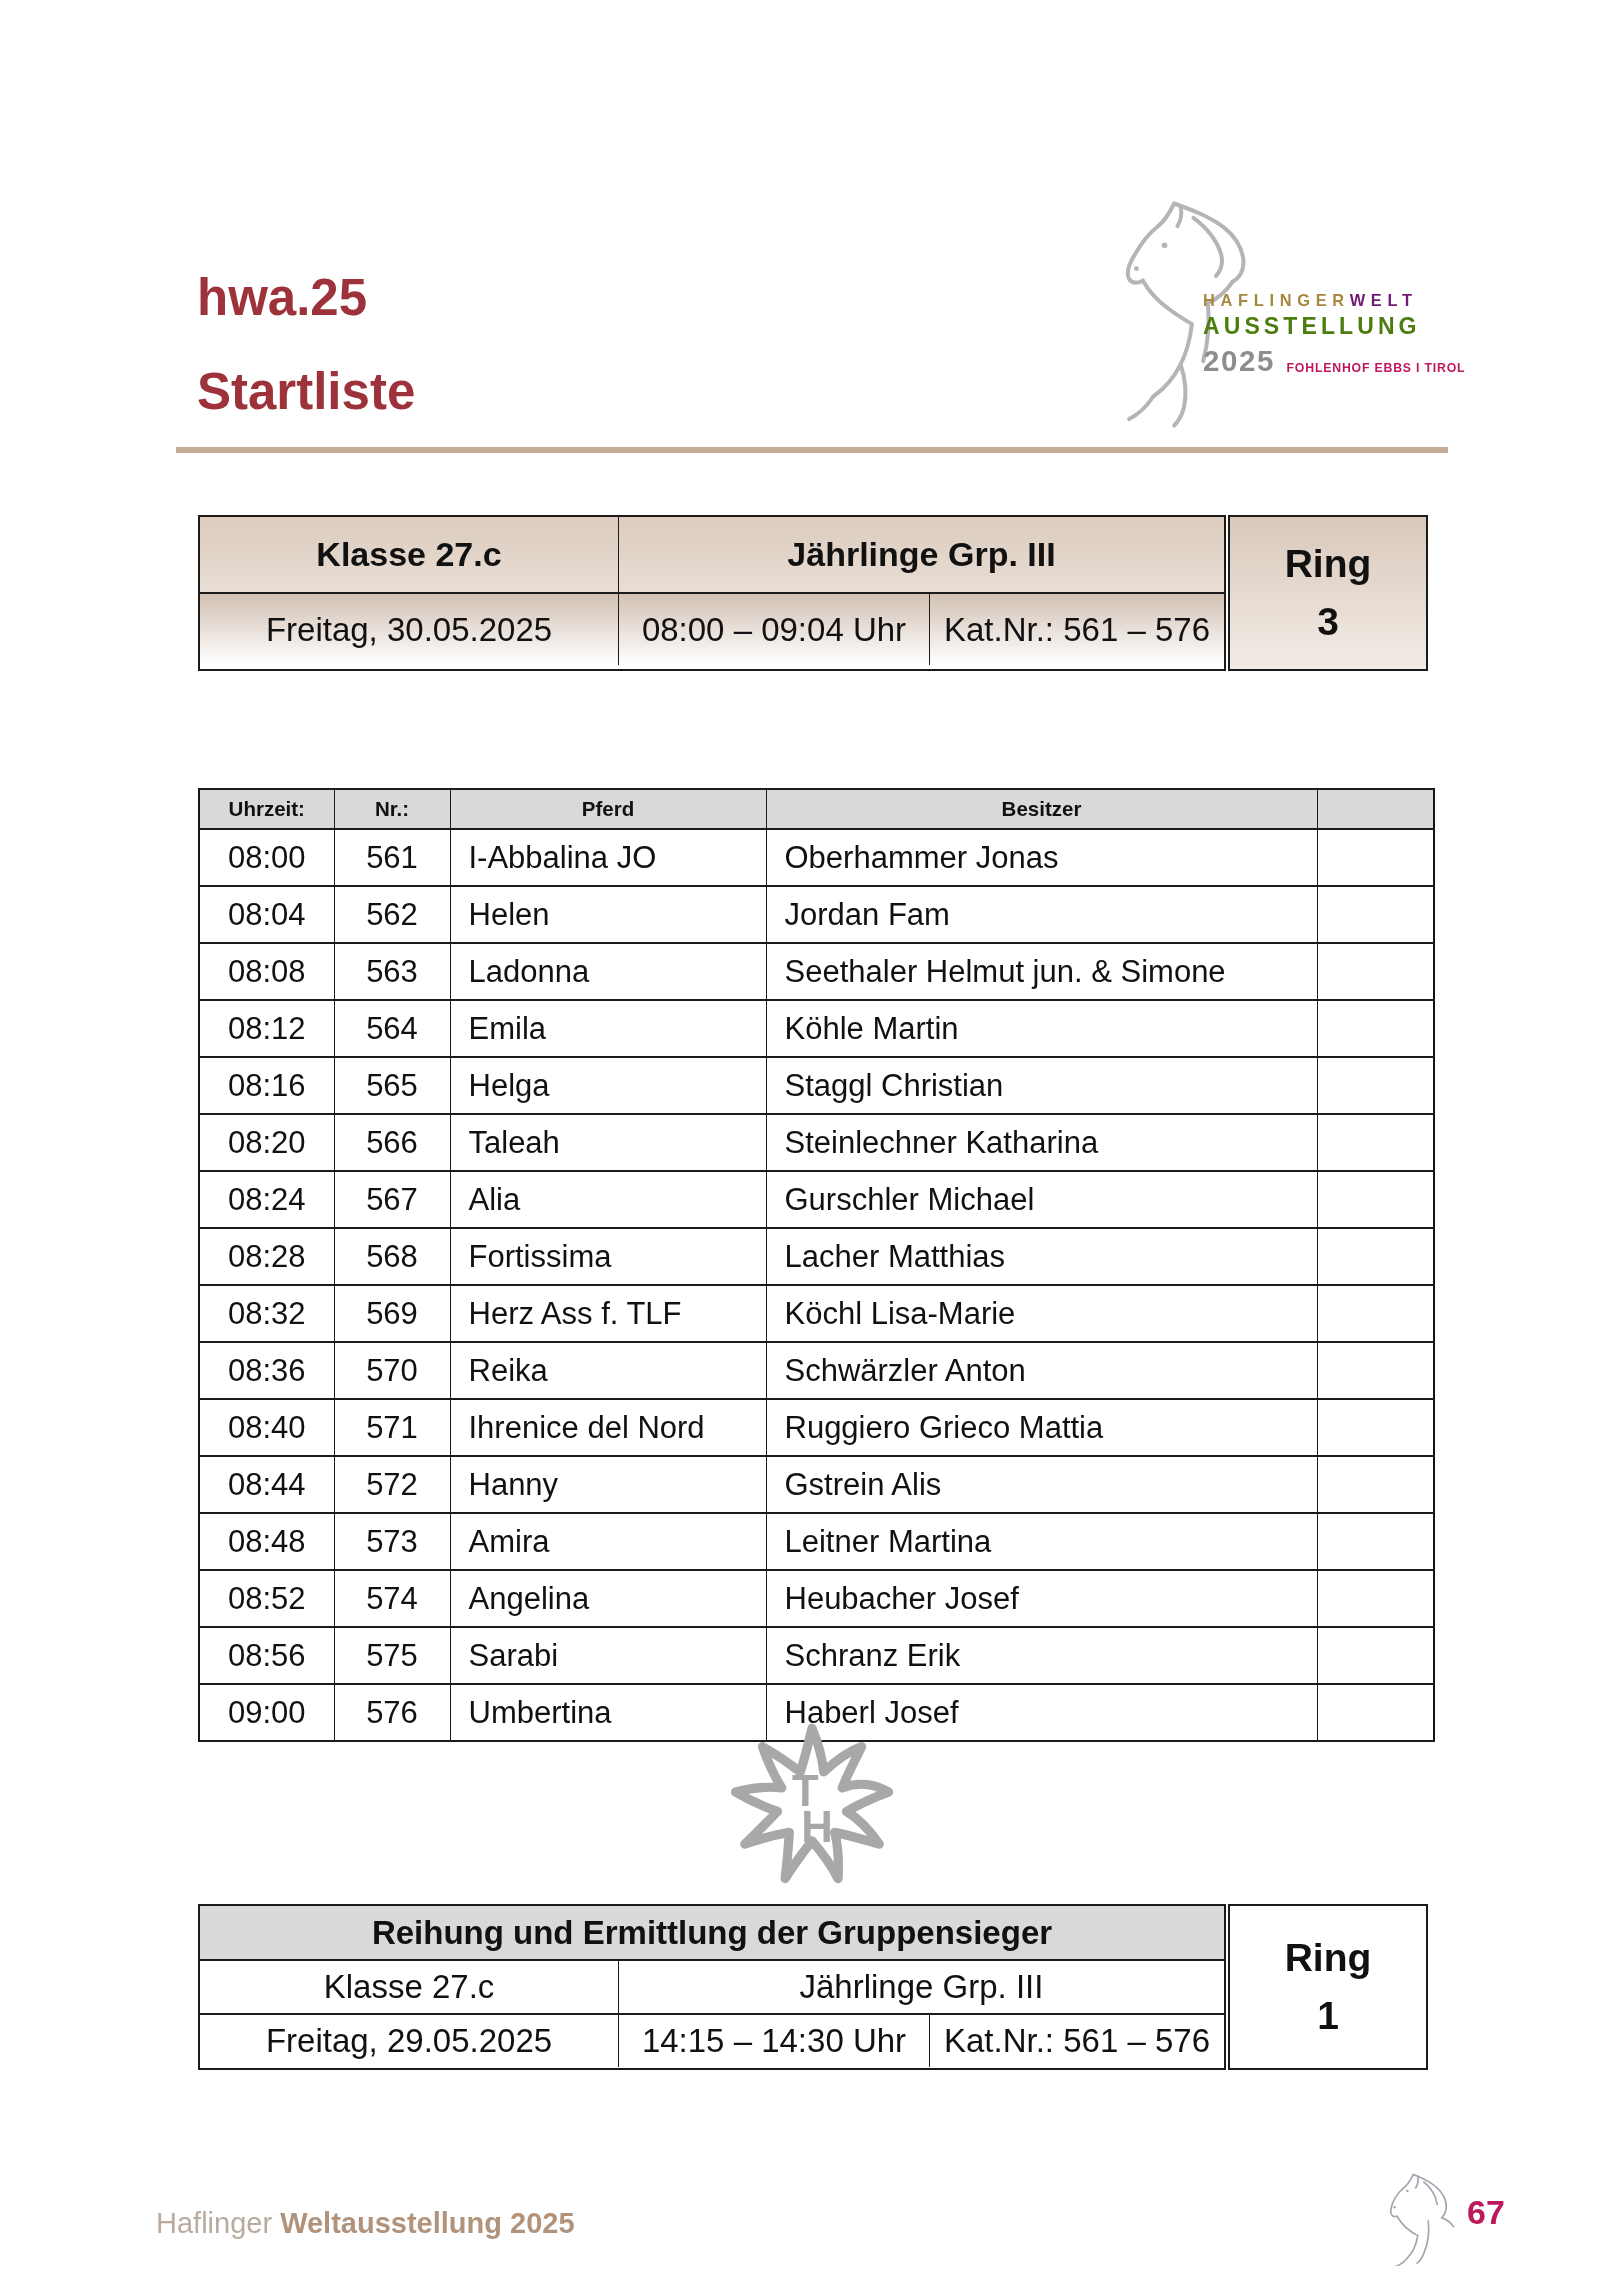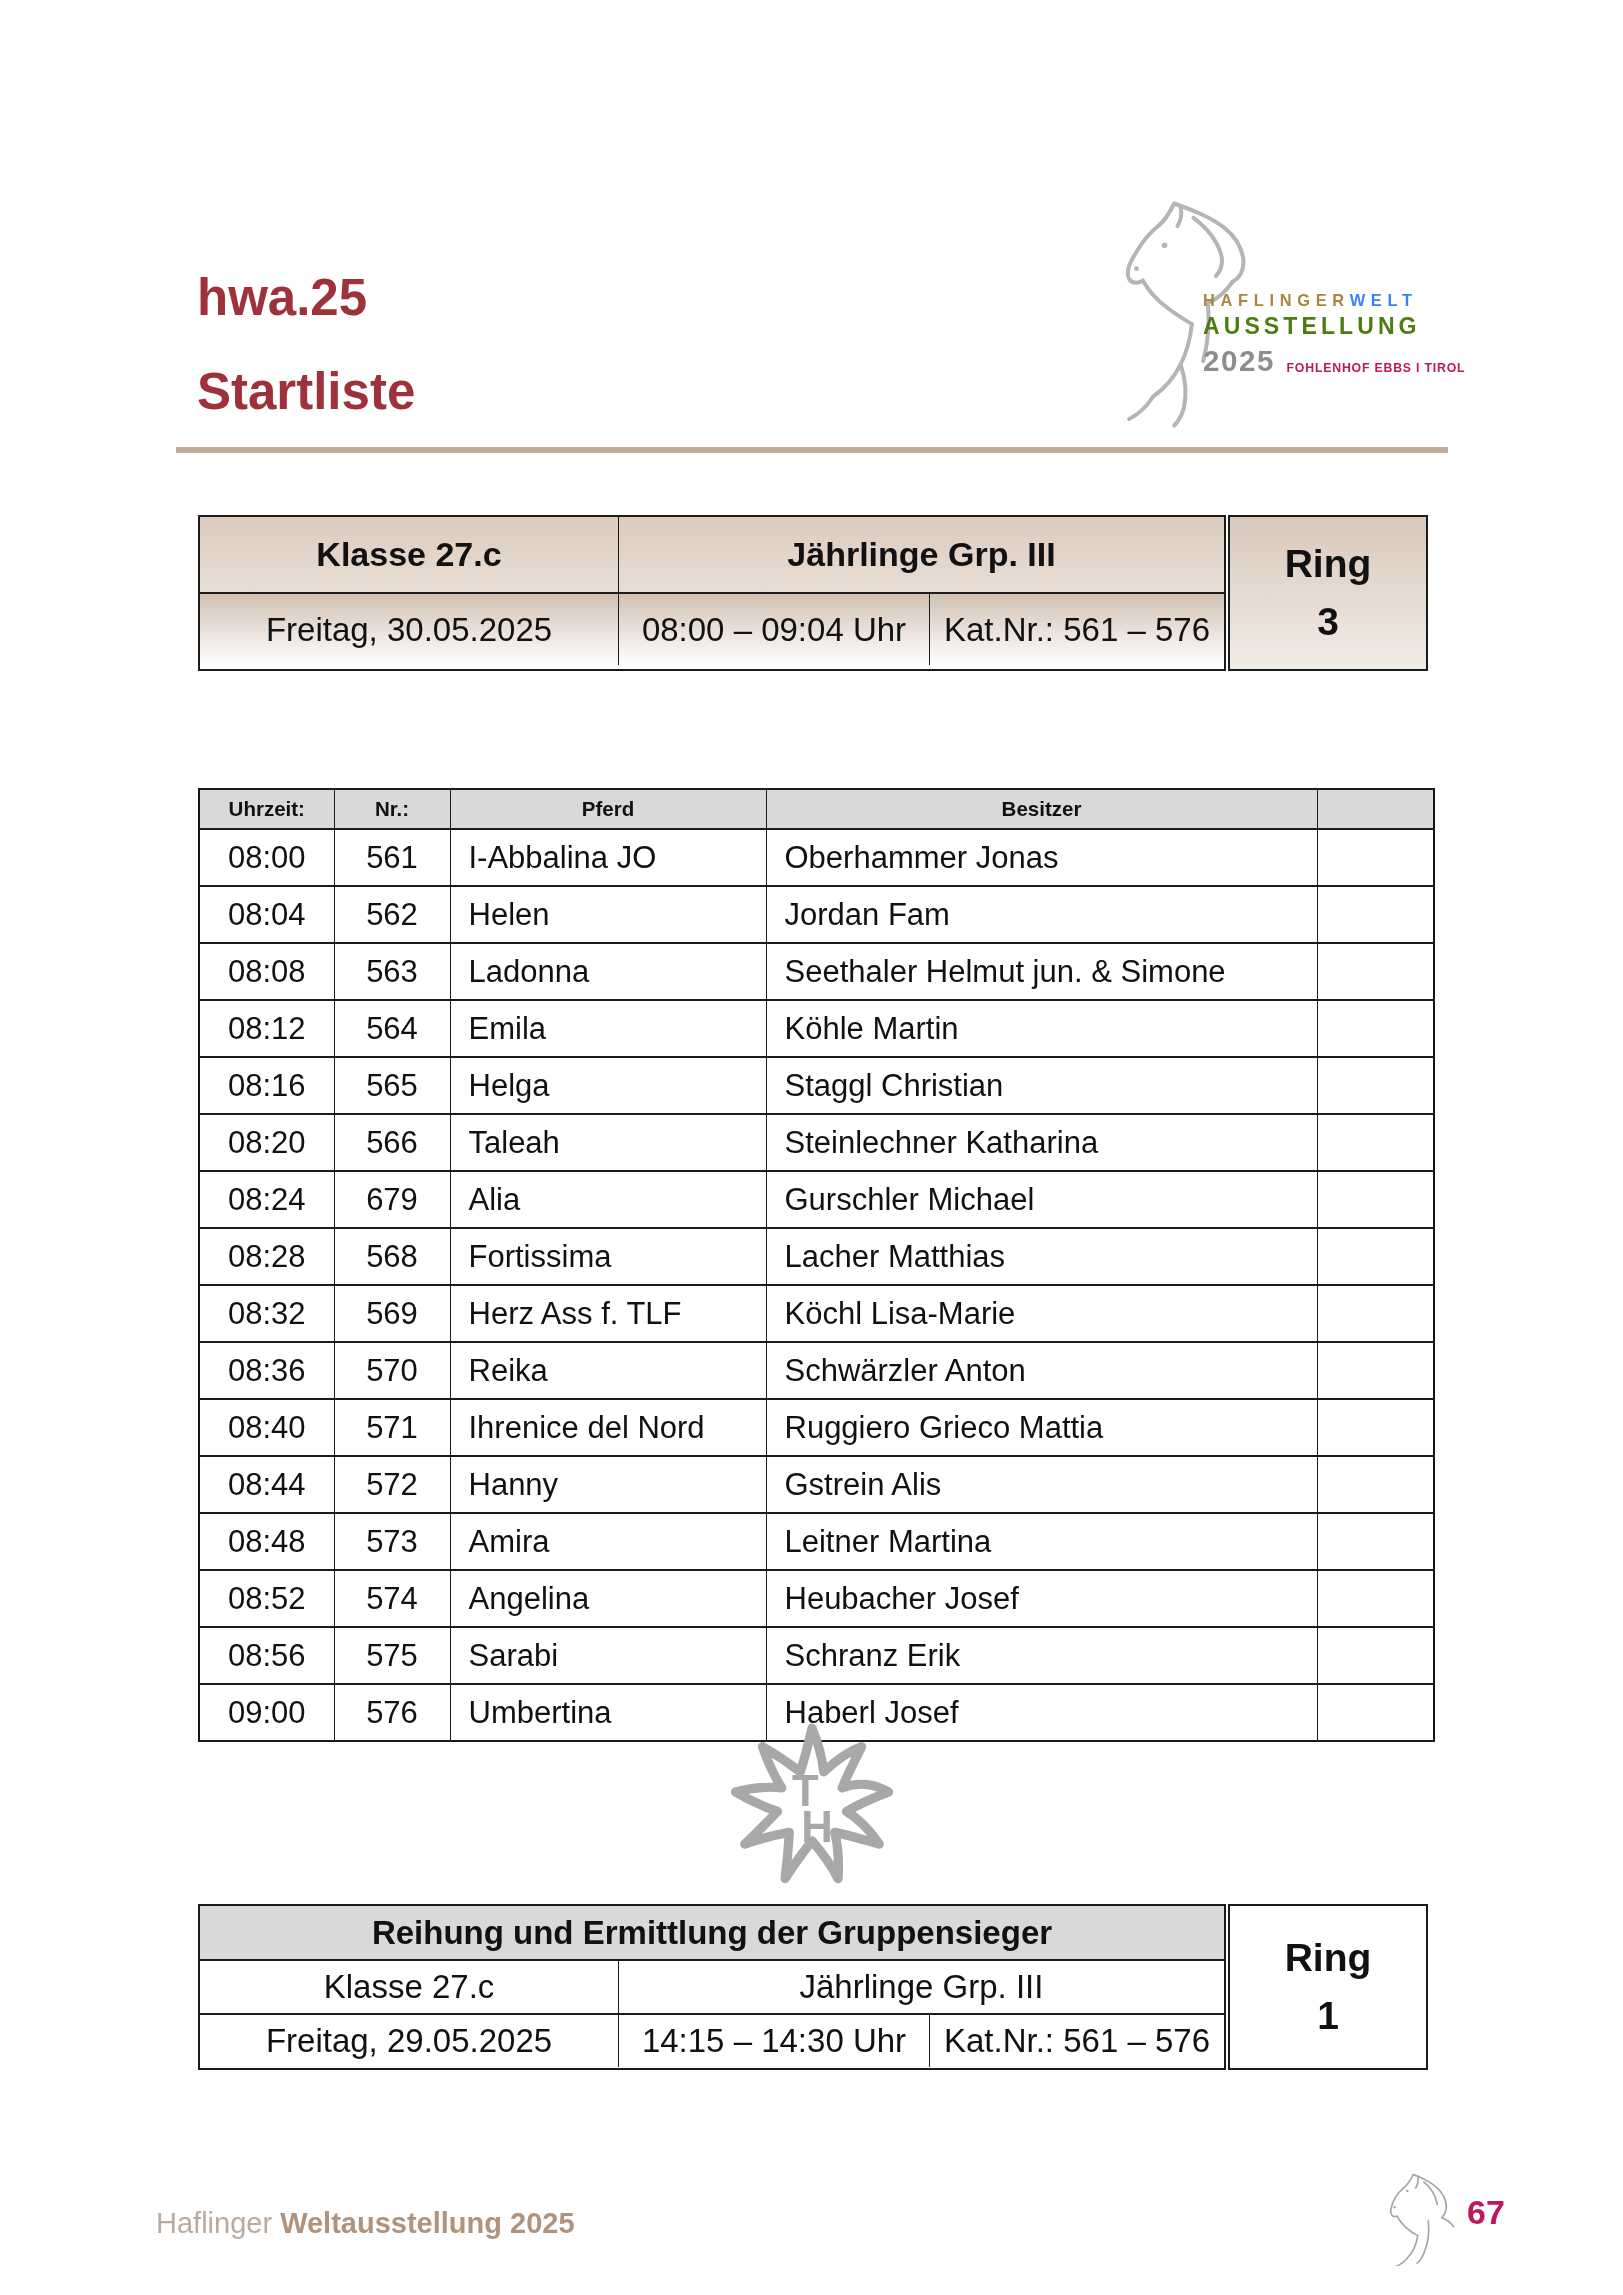--- a/index.html
+++ b/index.html
@@ -14,21 +14,21 @@
   }
   .title-rule{
     position:absolute;left:176px;top:399px;width:1272px;height:5.7px;
     background:#c3ab96;
   }
   
   .logo-horse{position:absolute;left:1097px;top:135px;}
   .logo-text{position:absolute;left:1203px;top:243px;width:246px;}
   .logo-line1{font-size:16.4px;font-weight:bold;letter-spacing:5.7px;white-space:nowrap;}
   .logo-line1 .gold{color:#a8873f;}
-  .logo-line1 .gray{color:#3b82f6;}
+  .logo-line1 .gray{color:#701a75;}
   .logo-line2{font-size:23px;font-weight:bold;letter-spacing:4.1px;color:#4d7c0f;margin-top:2.5px;white-space:nowrap;}
   .logo-year-row{display:flex;align-items:flex-end;margin-top:4.9px;}
   .logo-year{font-size:29.5px;font-weight:bold;color:#8d8d8f;letter-spacing:1.6px;}
   .logo-loc{font-size:12.3px;font-weight:bold;color:#be185d;letter-spacing:0.8px;margin-left:11.5px;margin-bottom:3.3px;white-space:nowrap;}
   
   .session-card{
     position:absolute;left:198px;width:1028px;
     border:2.5px solid #1b1b1b;box-sizing:border-box;
   }
   .sc-row{display:flex;box-sizing:border-box;}
@@ -192,21 +192,21 @@
     </tr>
     <tr>
       <td class="c-time">08:20</td>
       <td class="c-nr">566</td>
       <td class="c-horse">Taleah</td>
       <td class="c-owner">Steinlechner Katharina</td>
       <td></td>
     </tr>
     <tr>
       <td class="c-time">08:24</td>
-      <td class="c-nr">679</td>
+      <td class="c-nr">567</td>
       <td class="c-horse">Alia</td>
       <td class="c-owner">Gurschler Michael</td>
       <td></td>
     </tr>
     <tr>
       <td class="c-time">08:28</td>
       <td class="c-nr">568</td>
       <td class="c-horse">Fortissima</td>
       <td class="c-owner">Lacher Matthias</td>
       <td></td>

